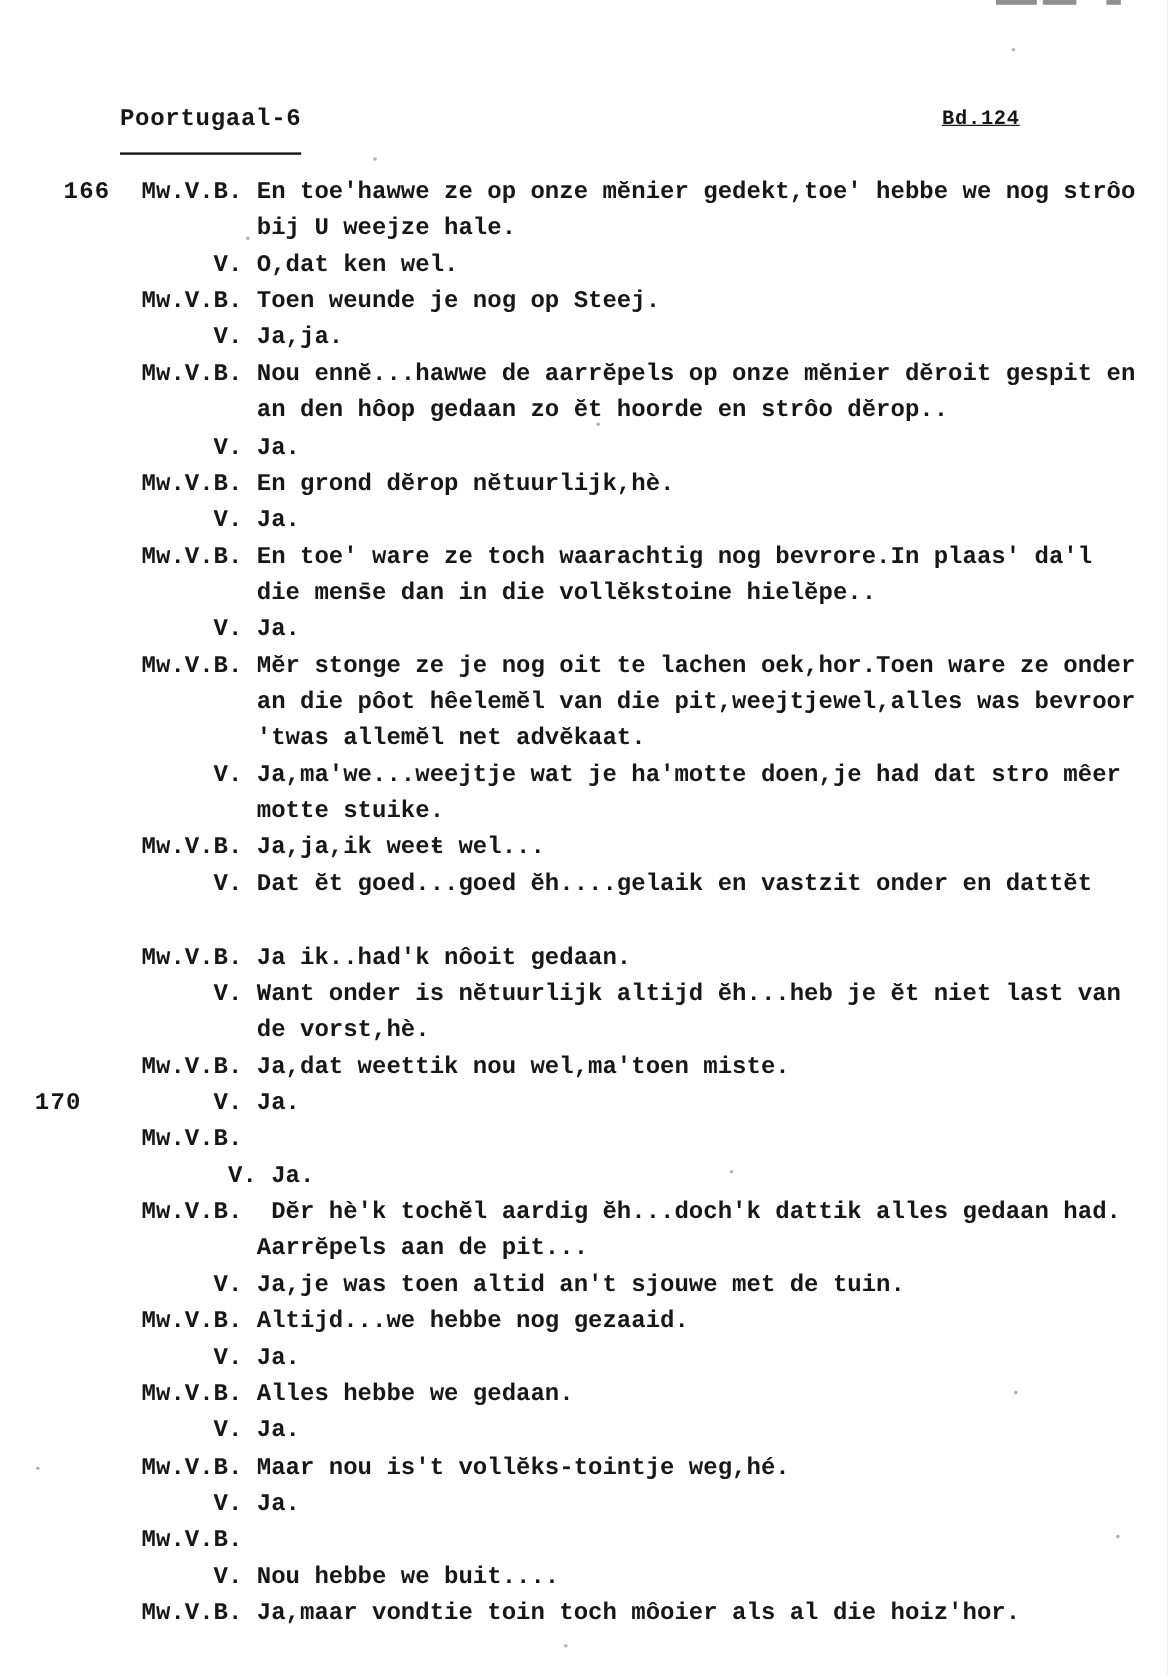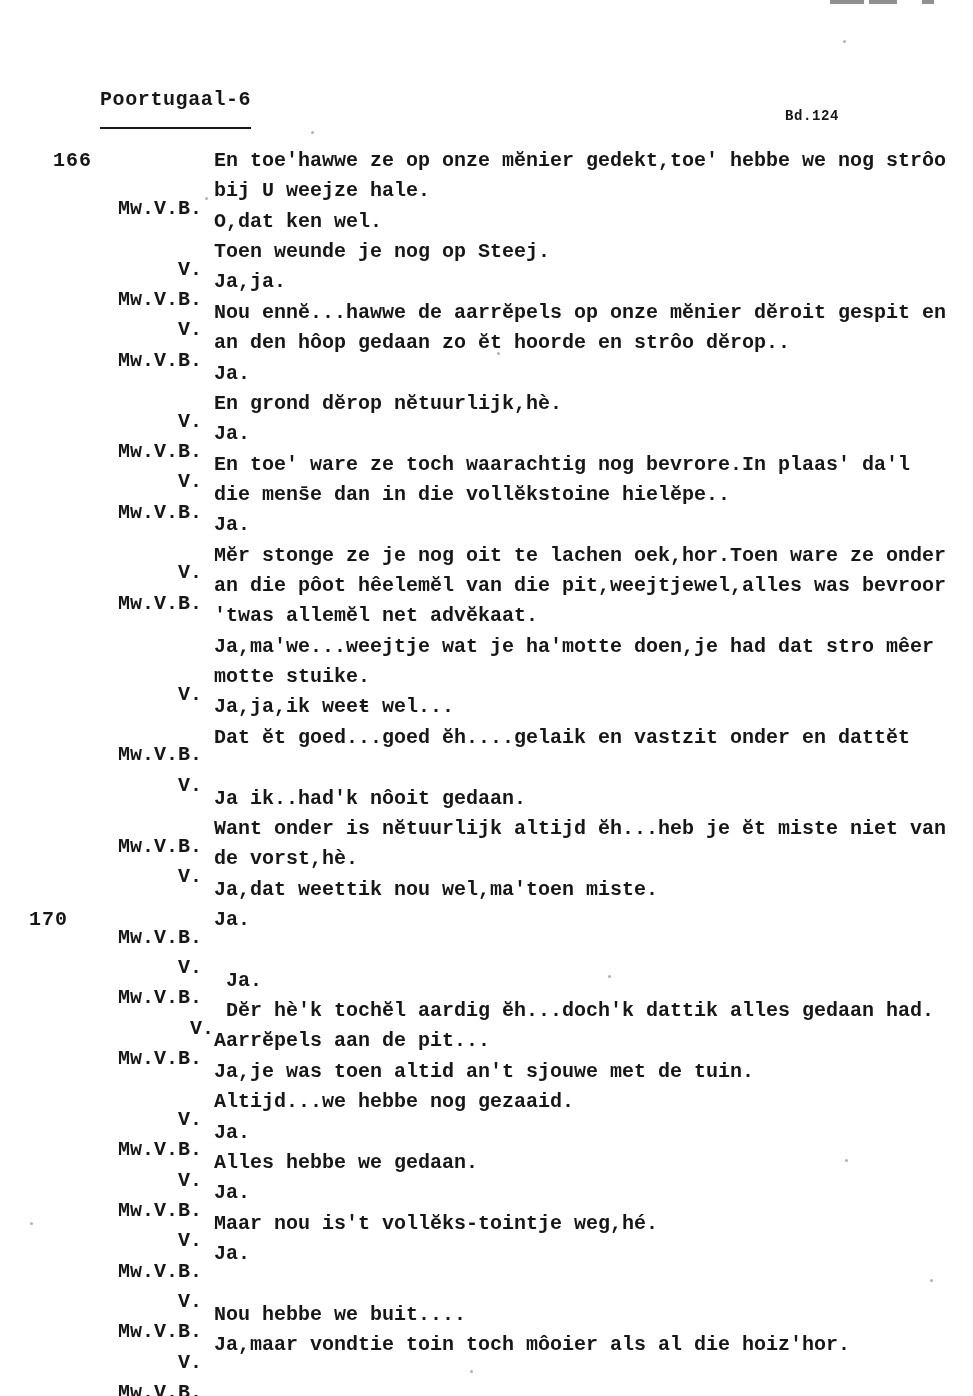--- a/index.html
+++ b/index.html
@@ -14,24 +14,25 @@
   }
   .header-title{
     position:absolute;left:100px;top:88px;
     font-size:20px;line-height:24px;
     border-bottom:2px solid #171717;
     padding-bottom:15px;
     letter-spacing:0.6px;
     white-space:pre;
   }
   .header-volume{
-    position:absolute;left:785px;top:104px;
-    font-size:14px;line-height:24px;
+    position:absolute;left:785px;top:88px;
+    font-size:17px;line-height:24px;
     letter-spacing:0.6px;
     white-space:pre;
+    text-decoration:underline;
   }
   .margin-num{
     position:absolute;
     font-size:20px;height:30.36px;line-height:30.36px;
     letter-spacing:1px;
     white-space:pre;
   }
   .margin-num.first{left:53px;top:146px;font-family:Liberation Mono, monospace;}
   .margin-num.second{left:29px;top:905px;}
   .lines{
@@ -42,21 +43,20 @@
     height:30.36px;line-height:30.36px;
     font-size:20px;
     white-space:pre;
   }
   .line .lbl{
     display:inline-block;
     width:84px;
     text-align:right;
     white-space:pre;
     flex:0 0 84px;
-    margin-top:48px;
   }
   .line .txt{
     white-space:pre;
     margin-left:12px;
   }
   .edge-dash{
     position:absolute;top:0;height:4px;background:#909090;
   }
   .edge-dash.d1{left:830px;width:34px;}
   .edge-dash.d2{left:869px;width:28px;}
@@ -97,21 +97,21 @@
       <div class="line"><span class="lbl">V.</span><span class="txt">Ja.</span></div>
       <div class="line"><span class="lbl">Mw.V.B.</span><span class="txt">Mĕr stonge ze je nog oit te lachen oek,hor.Toen ware ze onder</span></div>
       <div class="line"><span class="lbl"></span><span class="txt">an die pôot hêelemĕl van die pit,weejtjewel,alles was bevroor</span></div>
       <div class="line"><span class="lbl"></span><span class="txt">'twas allemĕl net advĕkaat.</span></div>
       <div class="line"><span class="lbl">V.</span><span class="txt">Ja,ma'we...weejtje wat je ha'motte doen,je had dat stro mêer</span></div>
       <div class="line"><span class="lbl"></span><span class="txt">motte stuike.</span></div>
       <div class="line"><span class="lbl">Mw.V.B.</span><span class="txt">Ja,ja,ik weeŧ wel...</span></div>
       <div class="line"><span class="lbl">V.</span><span class="txt">Dat ĕt goed...goed ĕh....gelaik en vastzit onder en dattĕt</span></div>
       <div class="line"><span class="lbl"></span></div>
       <div class="line"><span class="lbl">Mw.V.B.</span><span class="txt">Ja ik..had'k nôoit gedaan.</span></div>
-      <div class="line"><span class="lbl">V.</span><span class="txt">Want onder is nĕtuurlijk altijd ĕh...heb je ĕt miste niet van</span></div>
+      <div class="line"><span class="lbl">V.</span><span class="txt">Want onder is nĕtuurlijk altijd ĕh...heb je ĕt niet last van</span></div>
       <div class="line"><span class="lbl"></span><span class="txt">de vorst,hè.</span></div>
       <div class="line"><span class="lbl">Mw.V.B.</span><span class="txt">Ja,dat weettik nou wel,ma'toen miste.</span></div>
       <div class="line"><span class="lbl">V.</span><span class="txt">Ja.</span></div>
       <div class="line"><span class="lbl">Mw.V.B.</span></div>
       <div class="line" style="padding-left: 12px;"><span class="lbl">V.</span><span class="txt">Ja.</span></div>
       <div class="line"><span class="lbl">Mw.V.B.</span><span class="txt"> Dĕr hè'k tochĕl aardig ĕh...doch'k dattik alles gedaan had.</span></div>
       <div class="line"><span class="lbl"></span><span class="txt">Aarrĕpels aan de pit...</span></div>
       <div class="line"><span class="lbl">V.</span><span class="txt">Ja,je was toen altid an't sjouwe met de tuin.</span></div>
       <div class="line"><span class="lbl">Mw.V.B.</span><span class="txt">Altijd...we hebbe nog gezaaid.</span></div>
       <div class="line"><span class="lbl">V.</span><span class="txt">Ja.</span></div>

